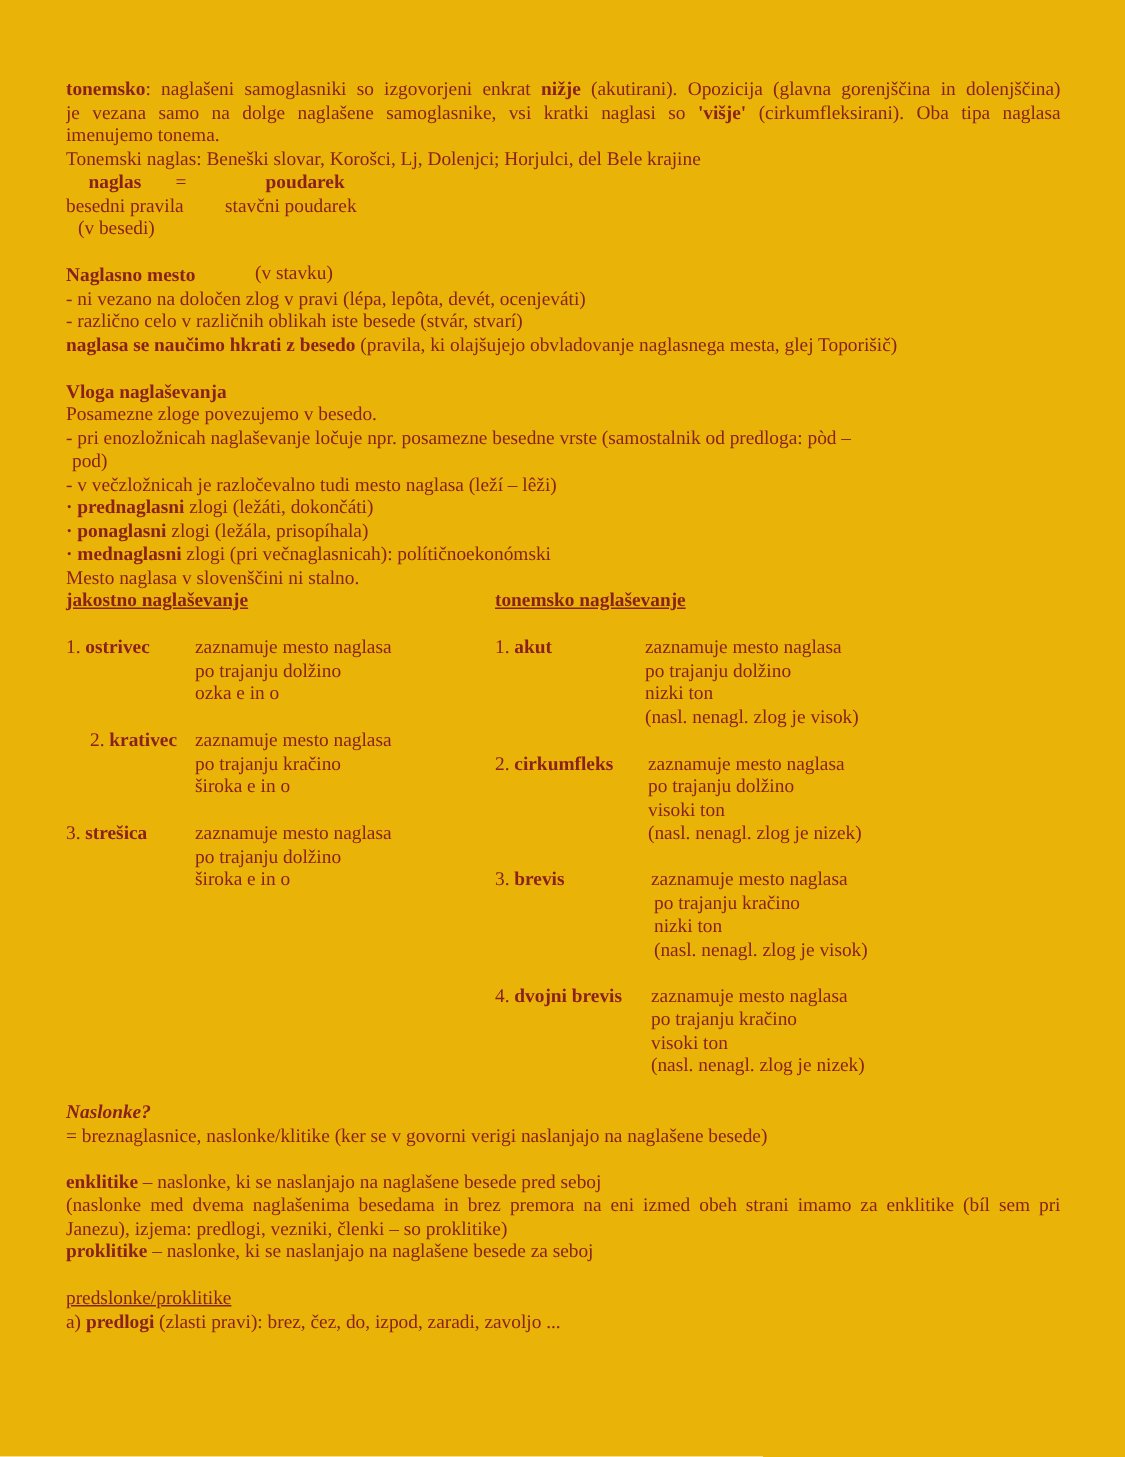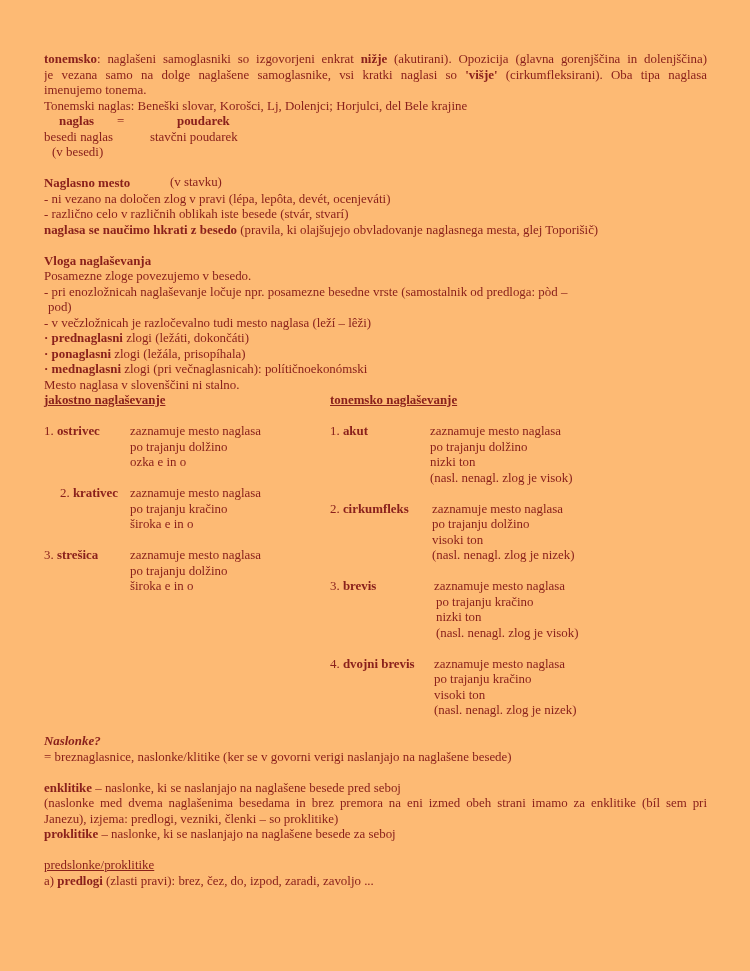--- a/index.html
+++ b/index.html
@@ -1,20 +1,20 @@
 <!DOCTYPE html>
 <html><head>
 <meta charset="utf-8">
 <style>
   html,body{margin:0;padding:0;background:#ffffff;}
   .page{
     position:relative;
     width:750px;
     height:971px;
-    background:#fdba74;
+    background:#eab308;
     overflow:hidden;
     font-family:"Liberation Serif","DejaVu Serif",serif;
     color:#8a211c;
   }
   .doc{
     position:absolute;
     left:44px;
     top:52px;
     width:663px;
   }
@@ -48,21 +48,21 @@
       <div class="line jl"><span class="b">tonemsko</span><span>: naglašeni samoglasniki so izgovorjeni enkrat </span><span class="b">nižje</span><span> (akutirani). Opozicija (glavna gorenjščina in dolenjščina)</span></div>
       <div class="line jl"><span>je vezana samo na dolge naglašene samoglasnike, vsi kratki naglasi so </span><span class="b">'višje'</span><span> (cirkumfleksirani). Oba tipa naglasa</span></div>
       <div class="line"><span>imenujemo tonema.</span></div>
       <div class="line"><span>Tonemski naglas: Beneški slovar, Korošci, Lj, Dolenjci; Horjulci, del Bele krajine</span></div>
       <div class="line">
         <span class="seg" style="left: 15px;"><span class="b">naglas</span></span>
         <span class="seg" style="left: 73px;"><span>=</span></span>
         <span class="seg" style="left: 133px;"><span class="b">poudarek</span></span>
       </div>
       <div class="line">
-        <span class="seg" style="left: 0px;"><span>besedi naglas</span></span>
+        <span class="seg" style="left: 0px;"><span>besedni pravila</span></span>
         <span class="seg" style="left: 106px;"><span>stavčni poudarek</span></span>
       </div>
       <div class="line">
         <span class="seg" style="left: 8px;"><span>(v besedi)</span></span>
         <span class="seg" style="left: 126px; margin-top: 30px;"><span>(v stavku)</span></span>
       </div>
       <div class="line"></div>
       <div class="line"><span class="b">Naglasno mesto</span></div>
       <div class="line"><span>- ni vezano na določen zlog v pravi (lépa, lepôta, devét, ocenjeváti)</span></div>
       <div class="line"><span>- različno celo v različnih oblikah iste besede (stvár, stvarí)</span></div>

